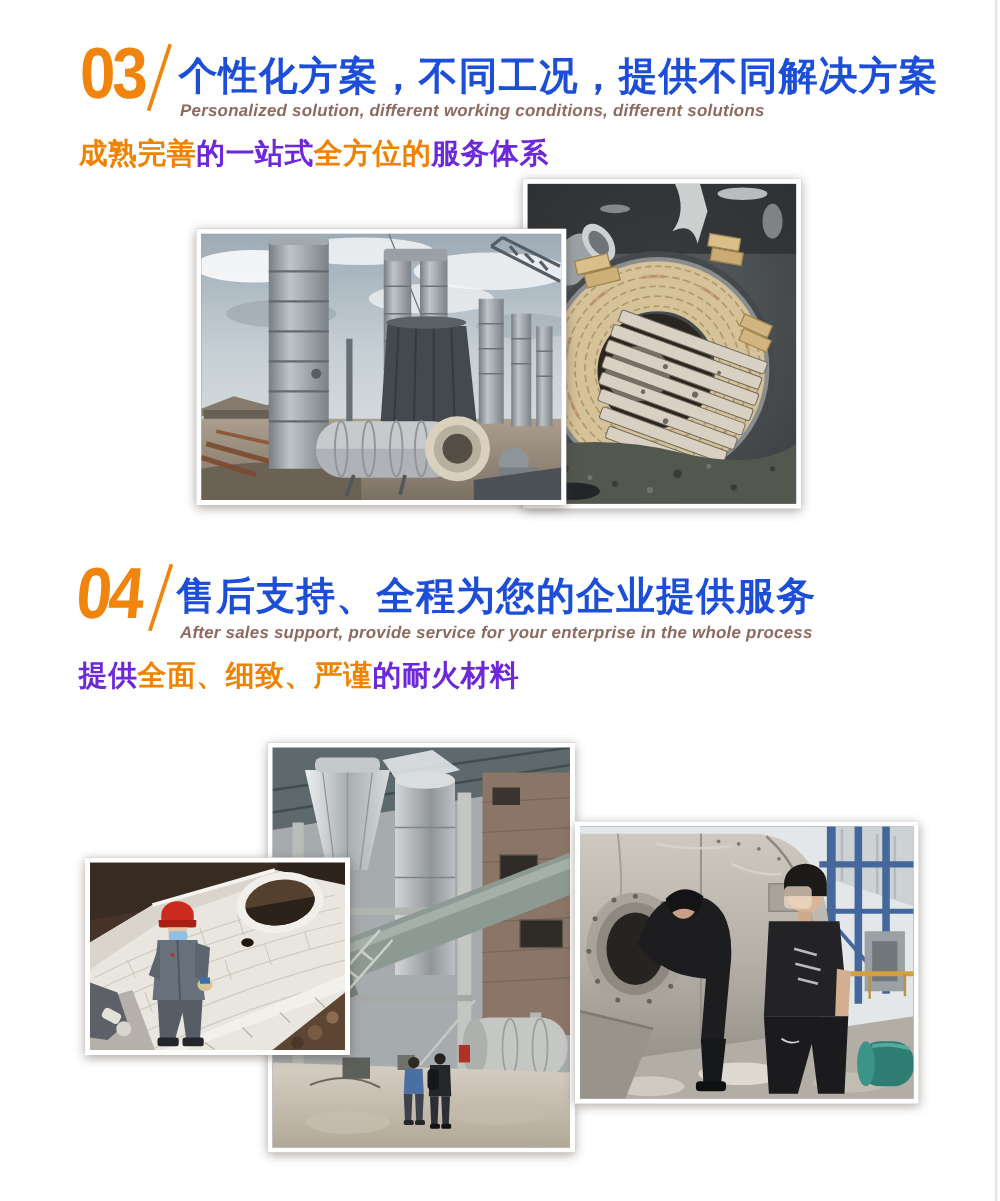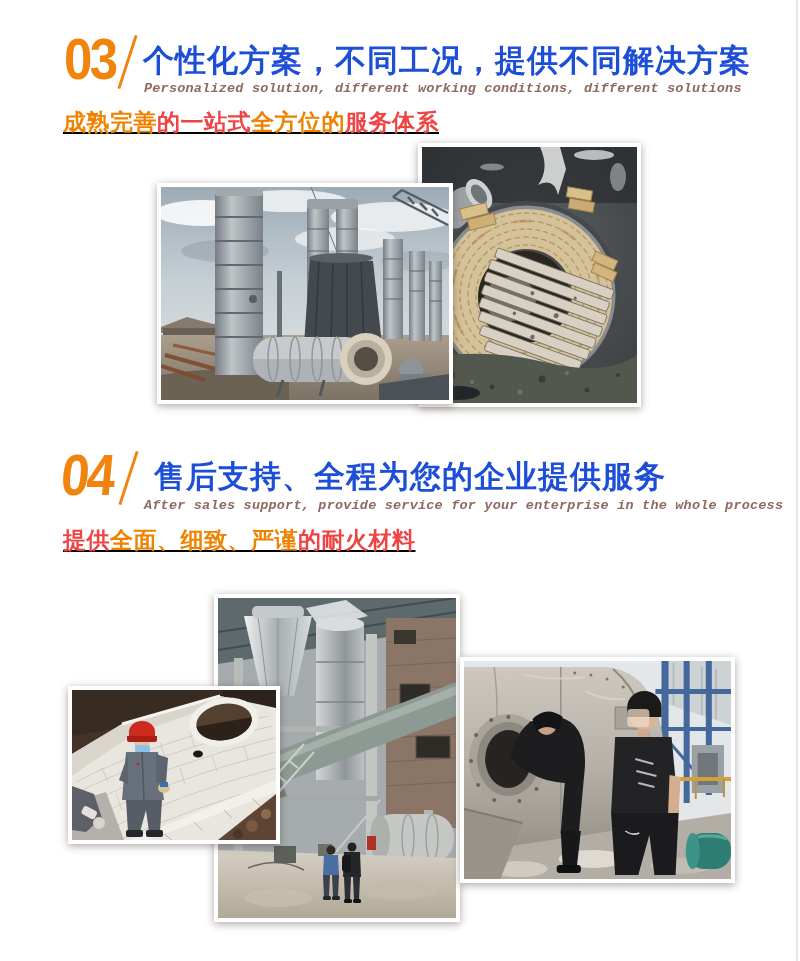--- a/index.html
+++ b/index.html
@@ -12,42 +12,42 @@
     letter-spacing:-3px;transform:scaleX(.88);transform-origin:left top;white-space:nowrap;
   }
   .num-lean{transform:scaleX(.88) skewX(-6deg);}
   .slash{position:absolute;width:3px;height:56px;background:#f0840c;transform:rotate(18deg);}
   .sec-heading{
     position:absolute;color:#1d4ed8;font-size:31px;font-weight:bold;letter-spacing:1px;
     white-space:nowrap;line-height:1.05;
   }
   .sec-sub{
     position:absolute;color:#8e6a5f;font-size:13.5px;font-weight:bold;font-style:italic;
-    letter-spacing:.2px;white-space:nowrap;font-family:Liberation Mono, monospace;
+    letter-spacing:.2px;white-space:nowrap;
   }
   .tagline{
     position:absolute;font-size:23px;font-weight:bold;letter-spacing:.5px;
-    white-space:nowrap;display:flex;line-height:1.1;text-decoration:underline;
+    white-space:nowrap;display:flex;line-height:1.1;
   }
   .tag-orange{color:#ef8200;}
-  .tag-dark{color:#ef4444;}
+  .tag-dark{color:#6d28d9;}
   .photo{
     position:absolute;border:4px solid #ffffff;box-sizing:border-box;
     box-shadow:0 2px 8px rgba(70,60,50,.45);overflow:hidden;background:#888;
   }
   .photo svg{display:block;width:100%;height:100%;}
   #photo-towers {left:157px;top:183px;width:296px;height:221px;z-index:2;}
   #photo-kiln   {left:418px;top:143px;width:223px;height:264px;z-index:1;}
   #photo-duct   {left:68px; top:686px;width:212px;height:158px;z-index:3;}
   #photo-plant  {left:214px;top:594px;width:246px;height:328px;z-index:1;}
   #photo-inspect{left:460px;top:657px;width:275px;height:226px;z-index:2;}
   #num03{left:64px;top:30px;}  #slash03{left:126px;top:34px;}
   #h03{left:143px;top:45px;}   #s03{left:144px;top:81px;}   #t03{left:63px;top:110px;}
   #num04{left:64px;top:446px;} #slash04{left:127px;top:450px;}
-  #h04{left:154px;top:461px;}  #s04{left:144px;top:498px;}  #t04{left:63px;top:528px;justify-content:center;}
+  #h04{left:141px;top:461px;}  #s04{left:144px;top:498px;}  #t04{left:63px;top:528px;justify-content:center;}
   #page-edge{position:absolute;left:796px;top:0;width:2px;height:961px;background:#e8e6e4;}
 </style>
 </head>
 <body>
 
 <div id="canvas">
 
   <div class="sec-number" id="num03">03</div>
   <div class="slash" id="slash03"></div>
   <div class="sec-heading" id="h03">个性化方案，不同工况，提供不同解决方案</div>

